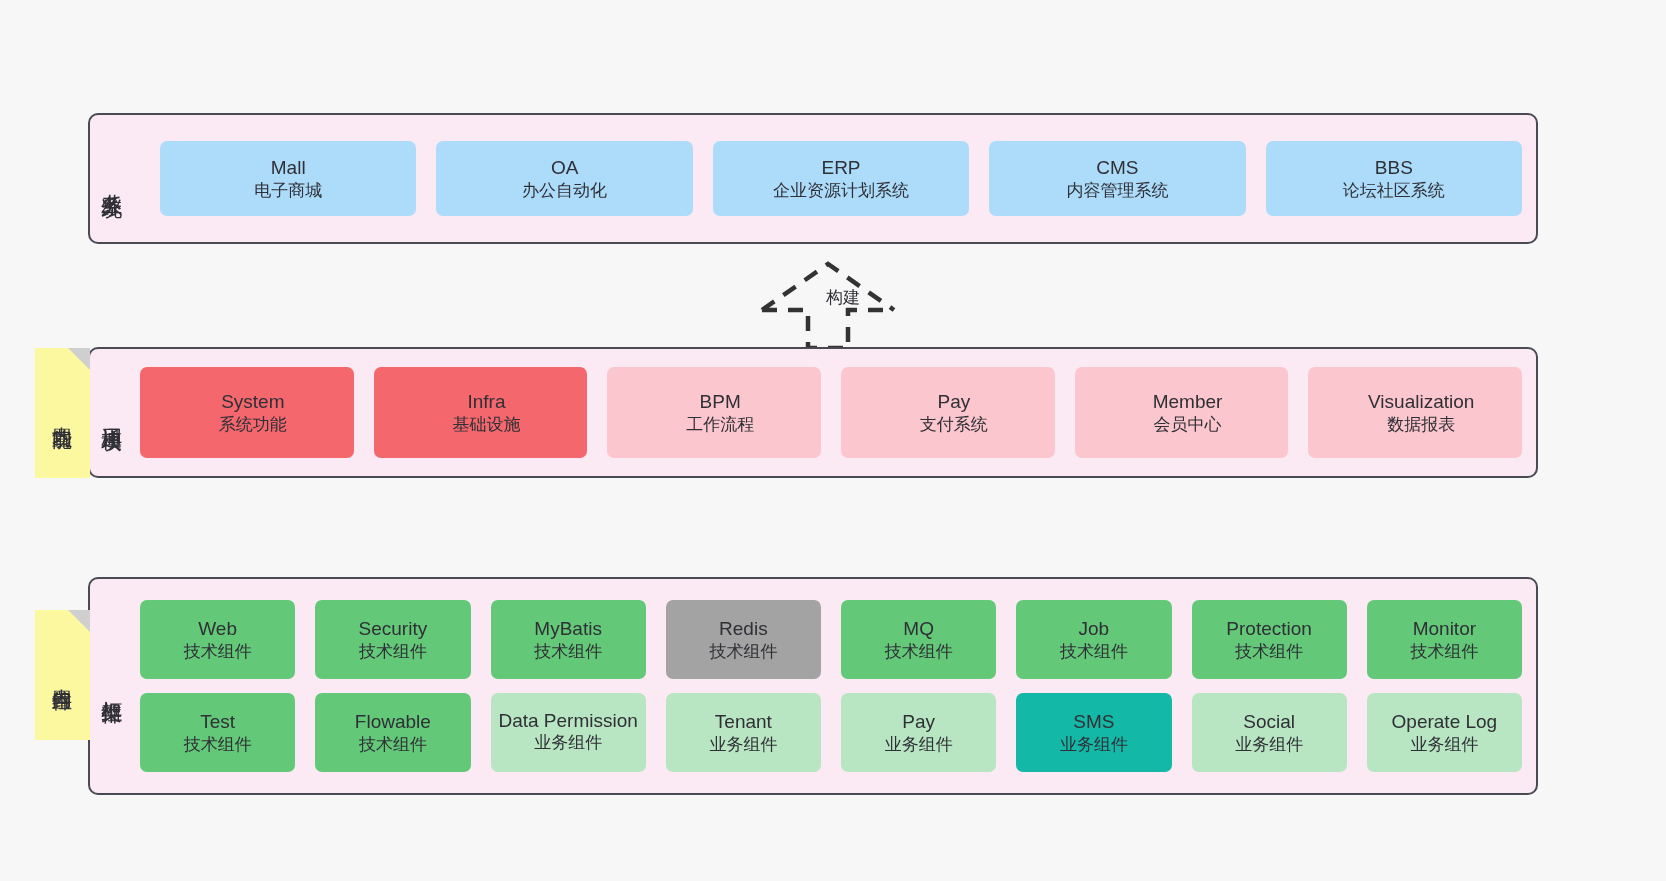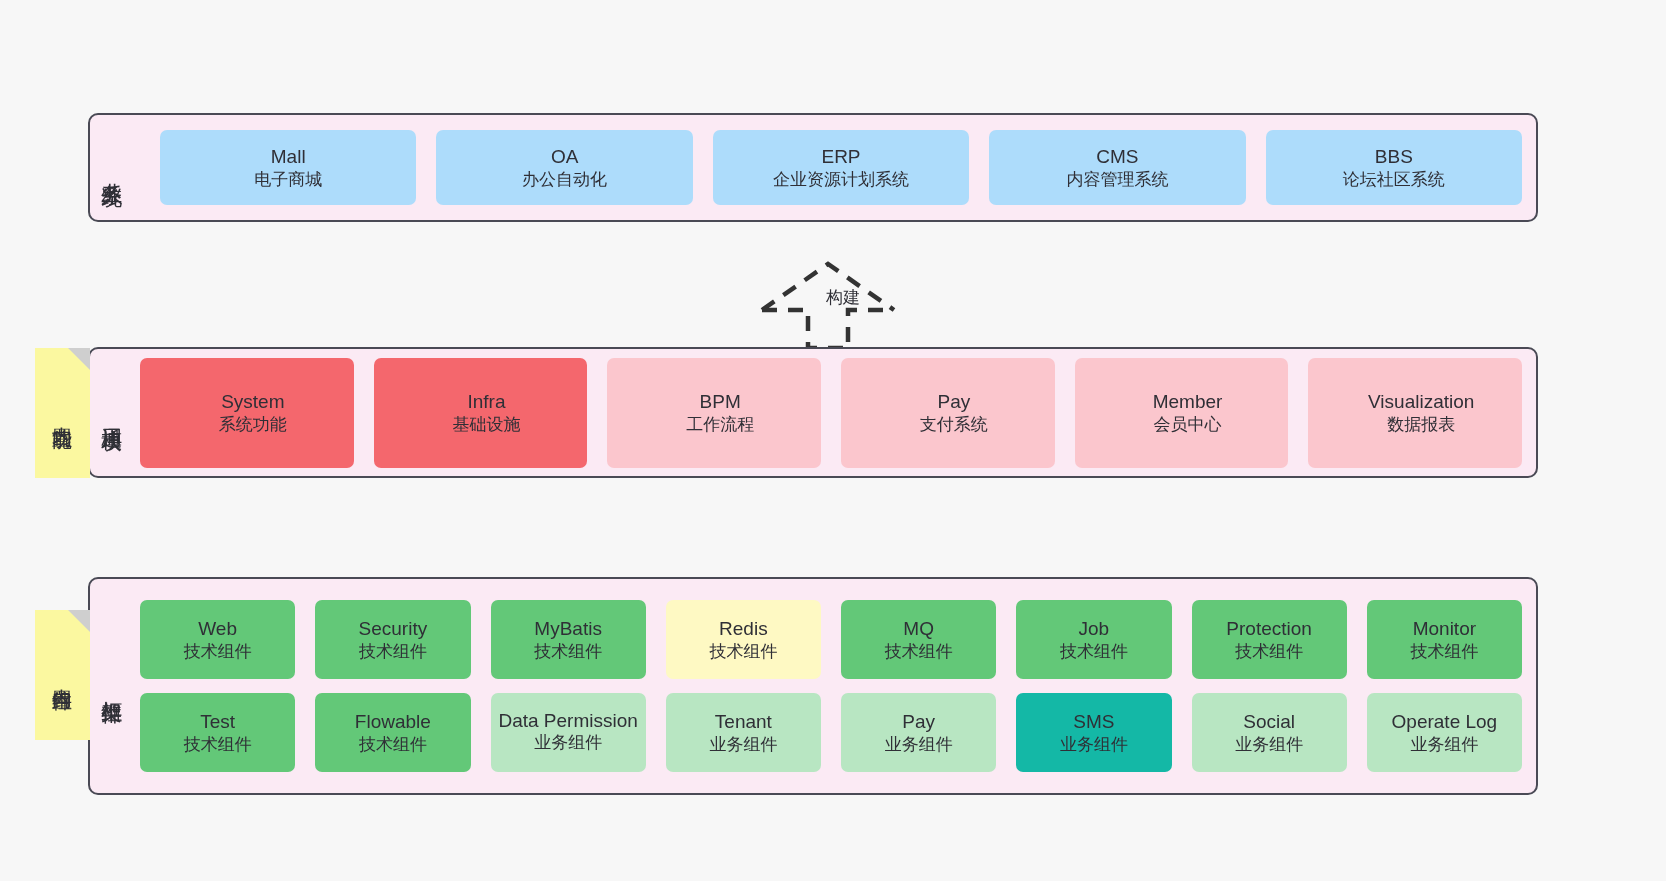--- a/index.html
+++ b/index.html
@@ -61,27 +61,27 @@
     text-align:center;
     line-height:1.25;
     color:#2f2f36;
     box-sizing:border-box;
     padding:6px 4px;
   }
   .card .t1{font-size:19px;}
   .card .t2{font-size:17px;}
 
   
-  #layer-business{left:88px;top:113px;width:1450px;height:109px;gap:18px;}
+  #layer-business{left:88px;top:113px;width:1450px;height:131px;gap:18px;}
   #layer-business .layer-body{padding-left:8px;}
   #layer-business .card{height:75px;background:#addcfb;}
 
   
   #layer-modules{left:88px;top:347px;width:1450px;height:131px;}
-  #layer-modules .card{height:110px;padding-left:16px;}
+  #layer-modules .card{height:91px;padding-left:16px;}
 
   
   #layer-framework{left:88px;top:577px;width:1450px;height:218px;}
   #layer-framework .card{height:79px;text-align:center;}
   #layer-framework .layer-title{font-size:21px;}
 
   
   .sticky{
     position:absolute;
     background:#fbf8a0;
@@ -206,21 +206,21 @@
           <span class="t2">技术组件</span>
         </div>
         <div class="card" style="background:#63c878">
           <span class="t1">Security</span>
           <span class="t2">技术组件</span>
         </div>
         <div class="card" style="background:#63c878">
           <span class="t1">MyBatis</span>
           <span class="t2">技术组件</span>
         </div>
-        <div class="card" style="background:#fef9c3">
+        <div class="card" style="background:#a3a3a3">
           <span class="t1">Redis</span>
           <span class="t2">技术组件</span>
         </div>
         <div class="card" style="background:#63c878">
           <span class="t1">MQ</span>
           <span class="t2">技术组件</span>
         </div>
         <div class="card" style="background:#63c878">
           <span class="t1">Job</span>
           <span class="t2">技术组件</span>

